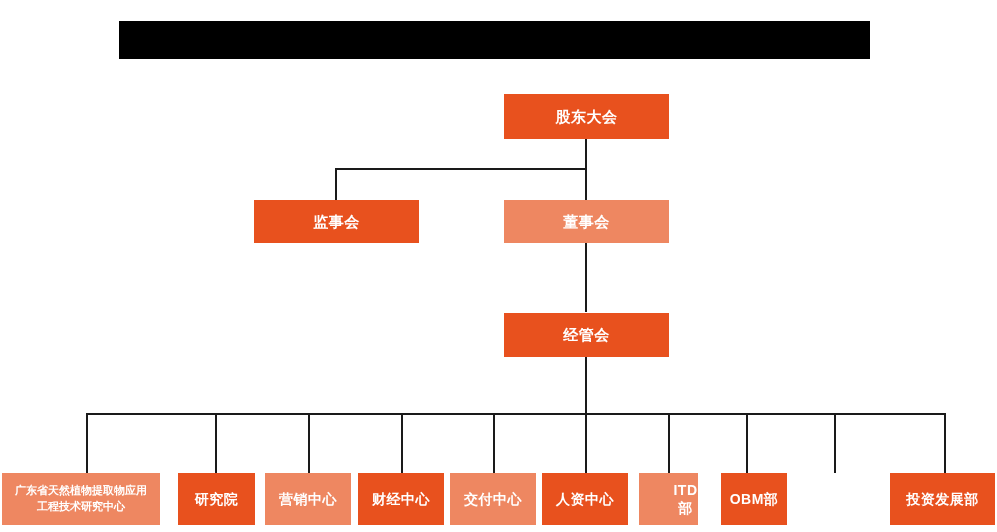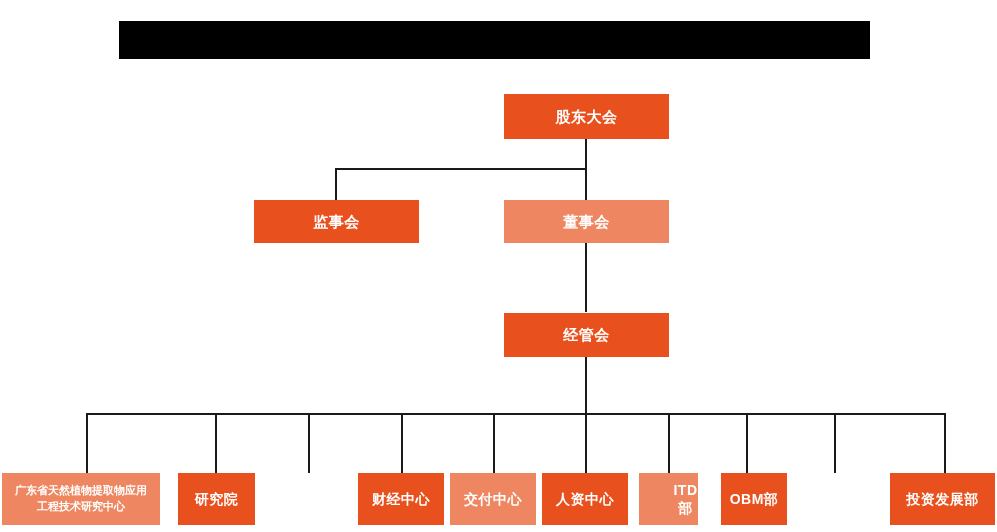--- a/index.html
+++ b/index.html
@@ -106,20 +106,23 @@
   </div>
 
   <div class="node light node-xs" style="left:2px; top:473px; width:158px; height:52px; padding:0 12px;">
     <span>广东省天然植物提取物应用工程技术研究中心</span>
   </div>
 
   <div class="node dark node-md" style="left:178px; top:473px; width:77px; height:52px;">
     <span>研究院</span>
   </div>
 
+  <div class="node light node-md" style="left:265px; top:473px; width:86px; height:52px;">
+    <span>营销中心</span>
+  </div>
 
   <div class="node dark node-md" style="left:358px; top:473px; width:86px; height:52px;">
     <span>财经中心</span>
   </div>
 
   <div class="node light node-md" style="left:450px; top:473px; width:86px; height:52px;">
     <span>交付中心</span>
   </div>
 
   <div class="node dark node-md" style="left:542px; top:473px; width:86px; height:52px;">

